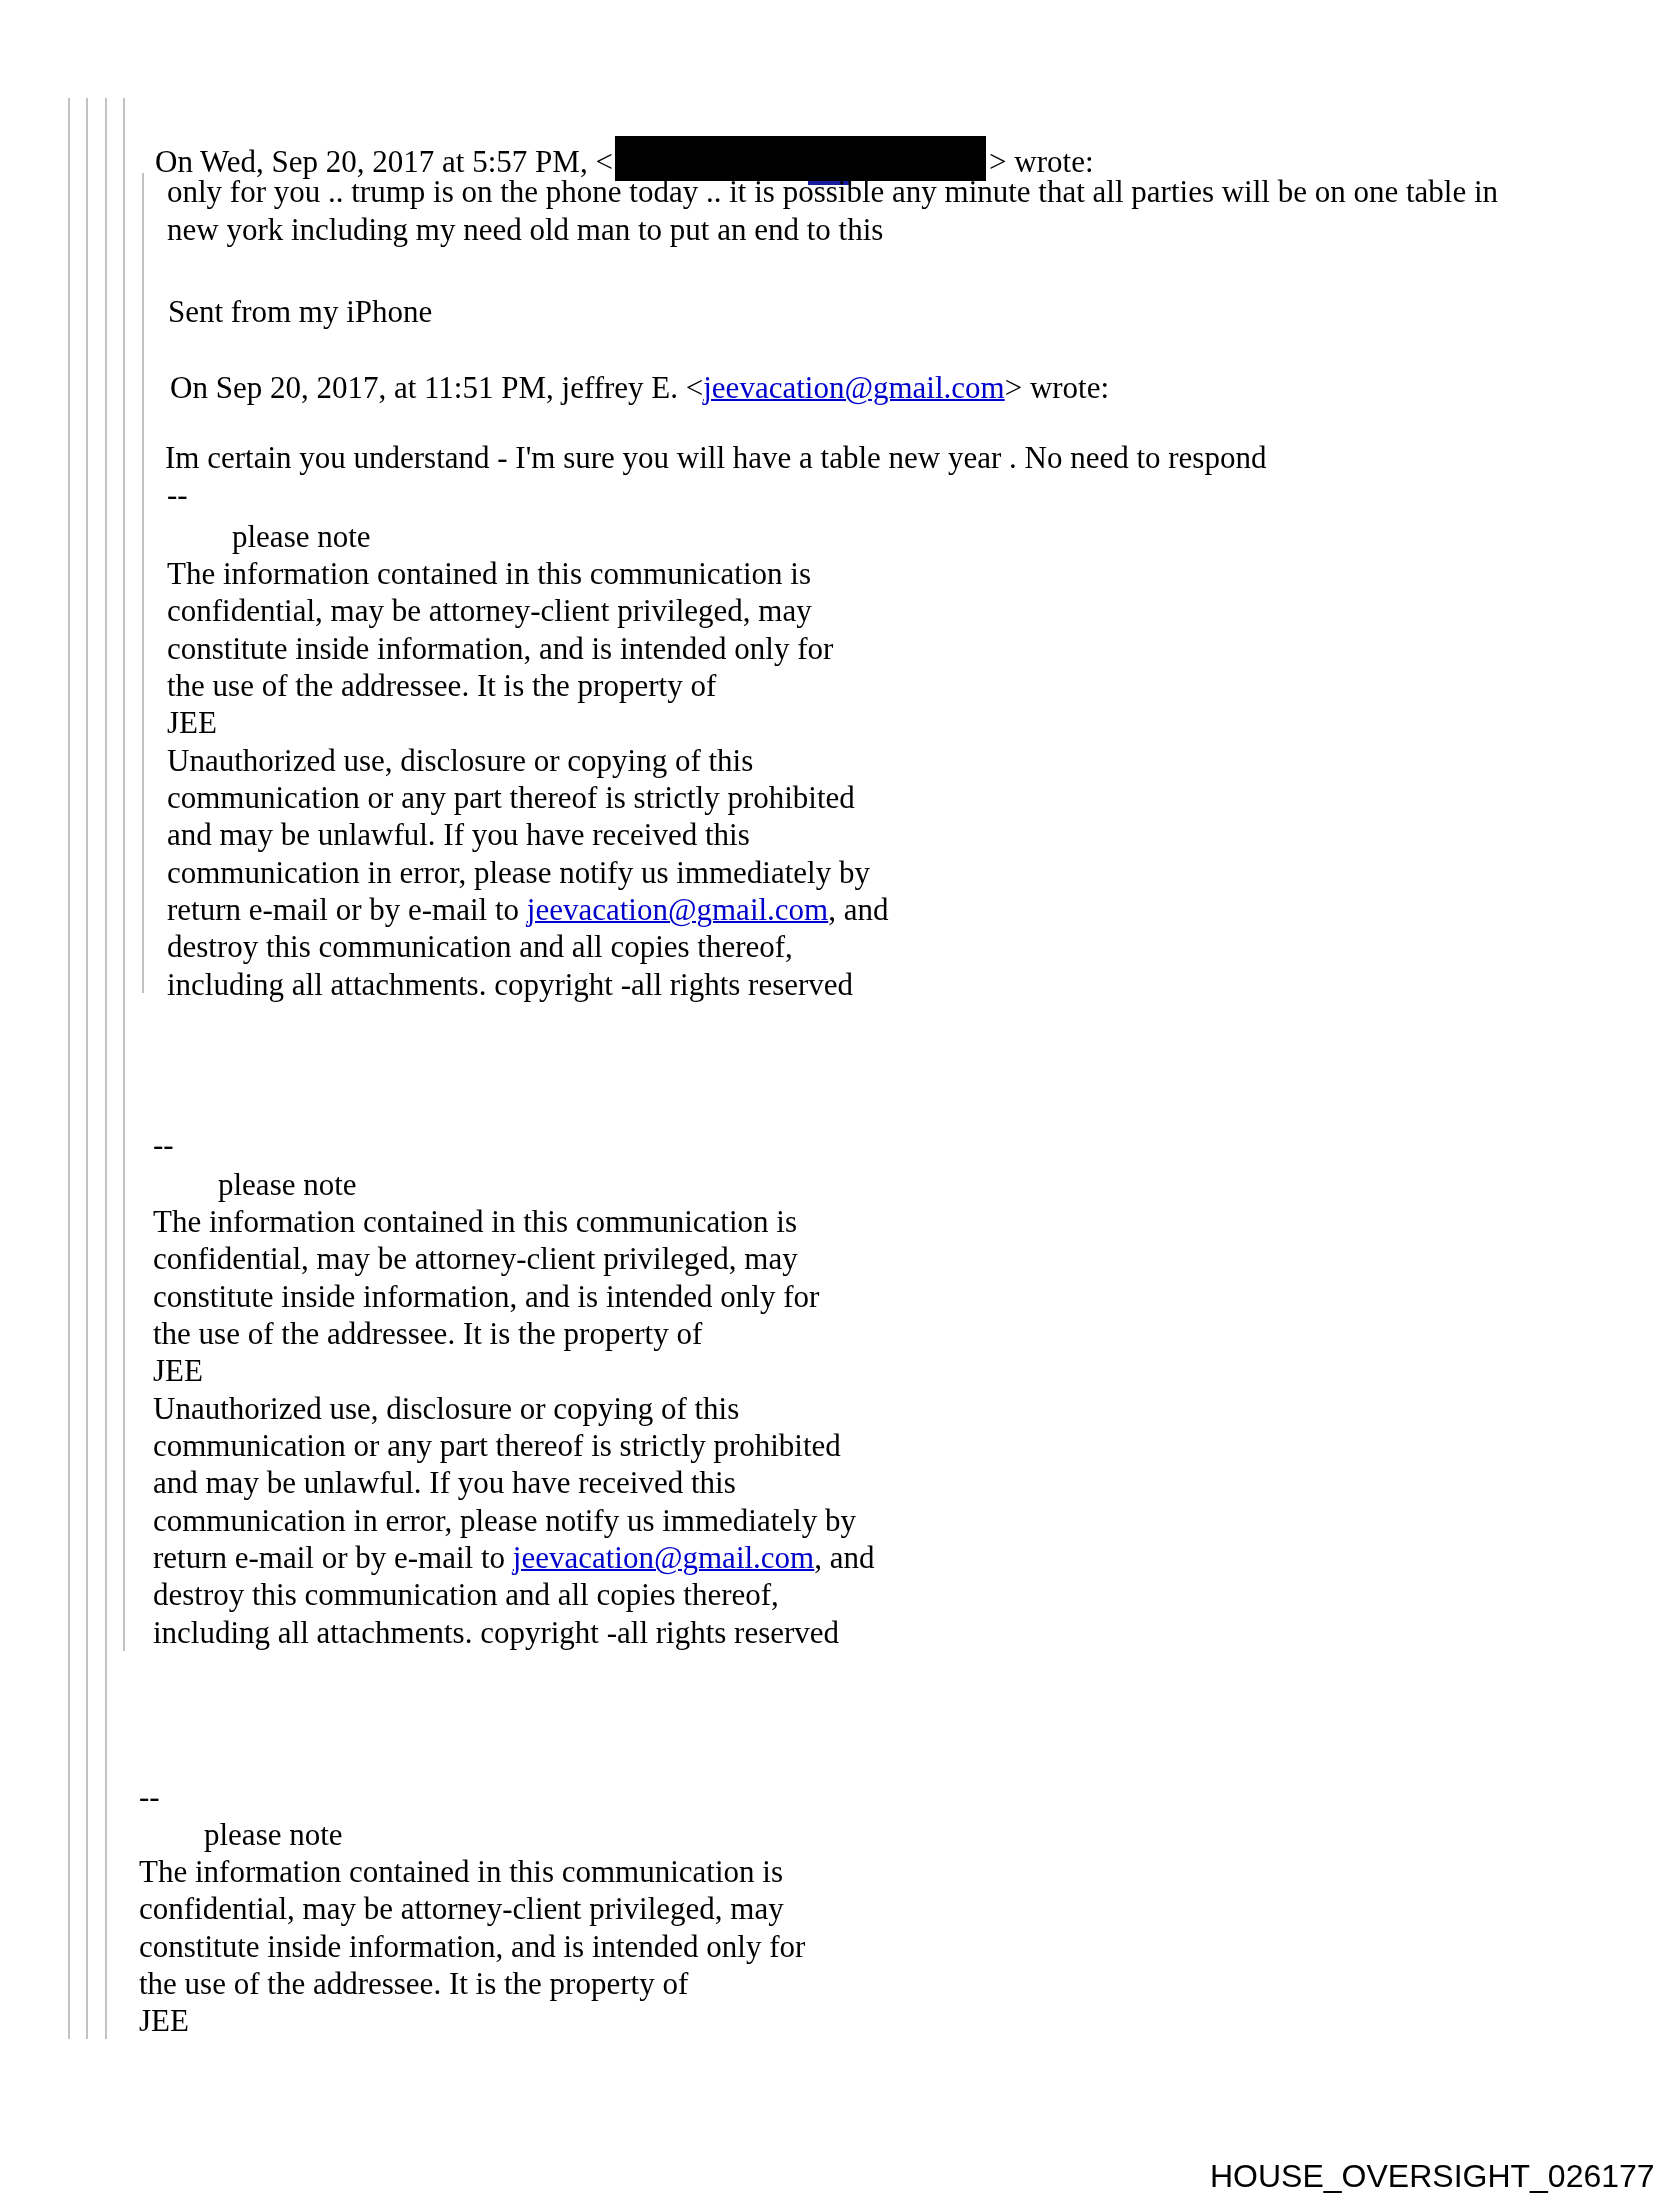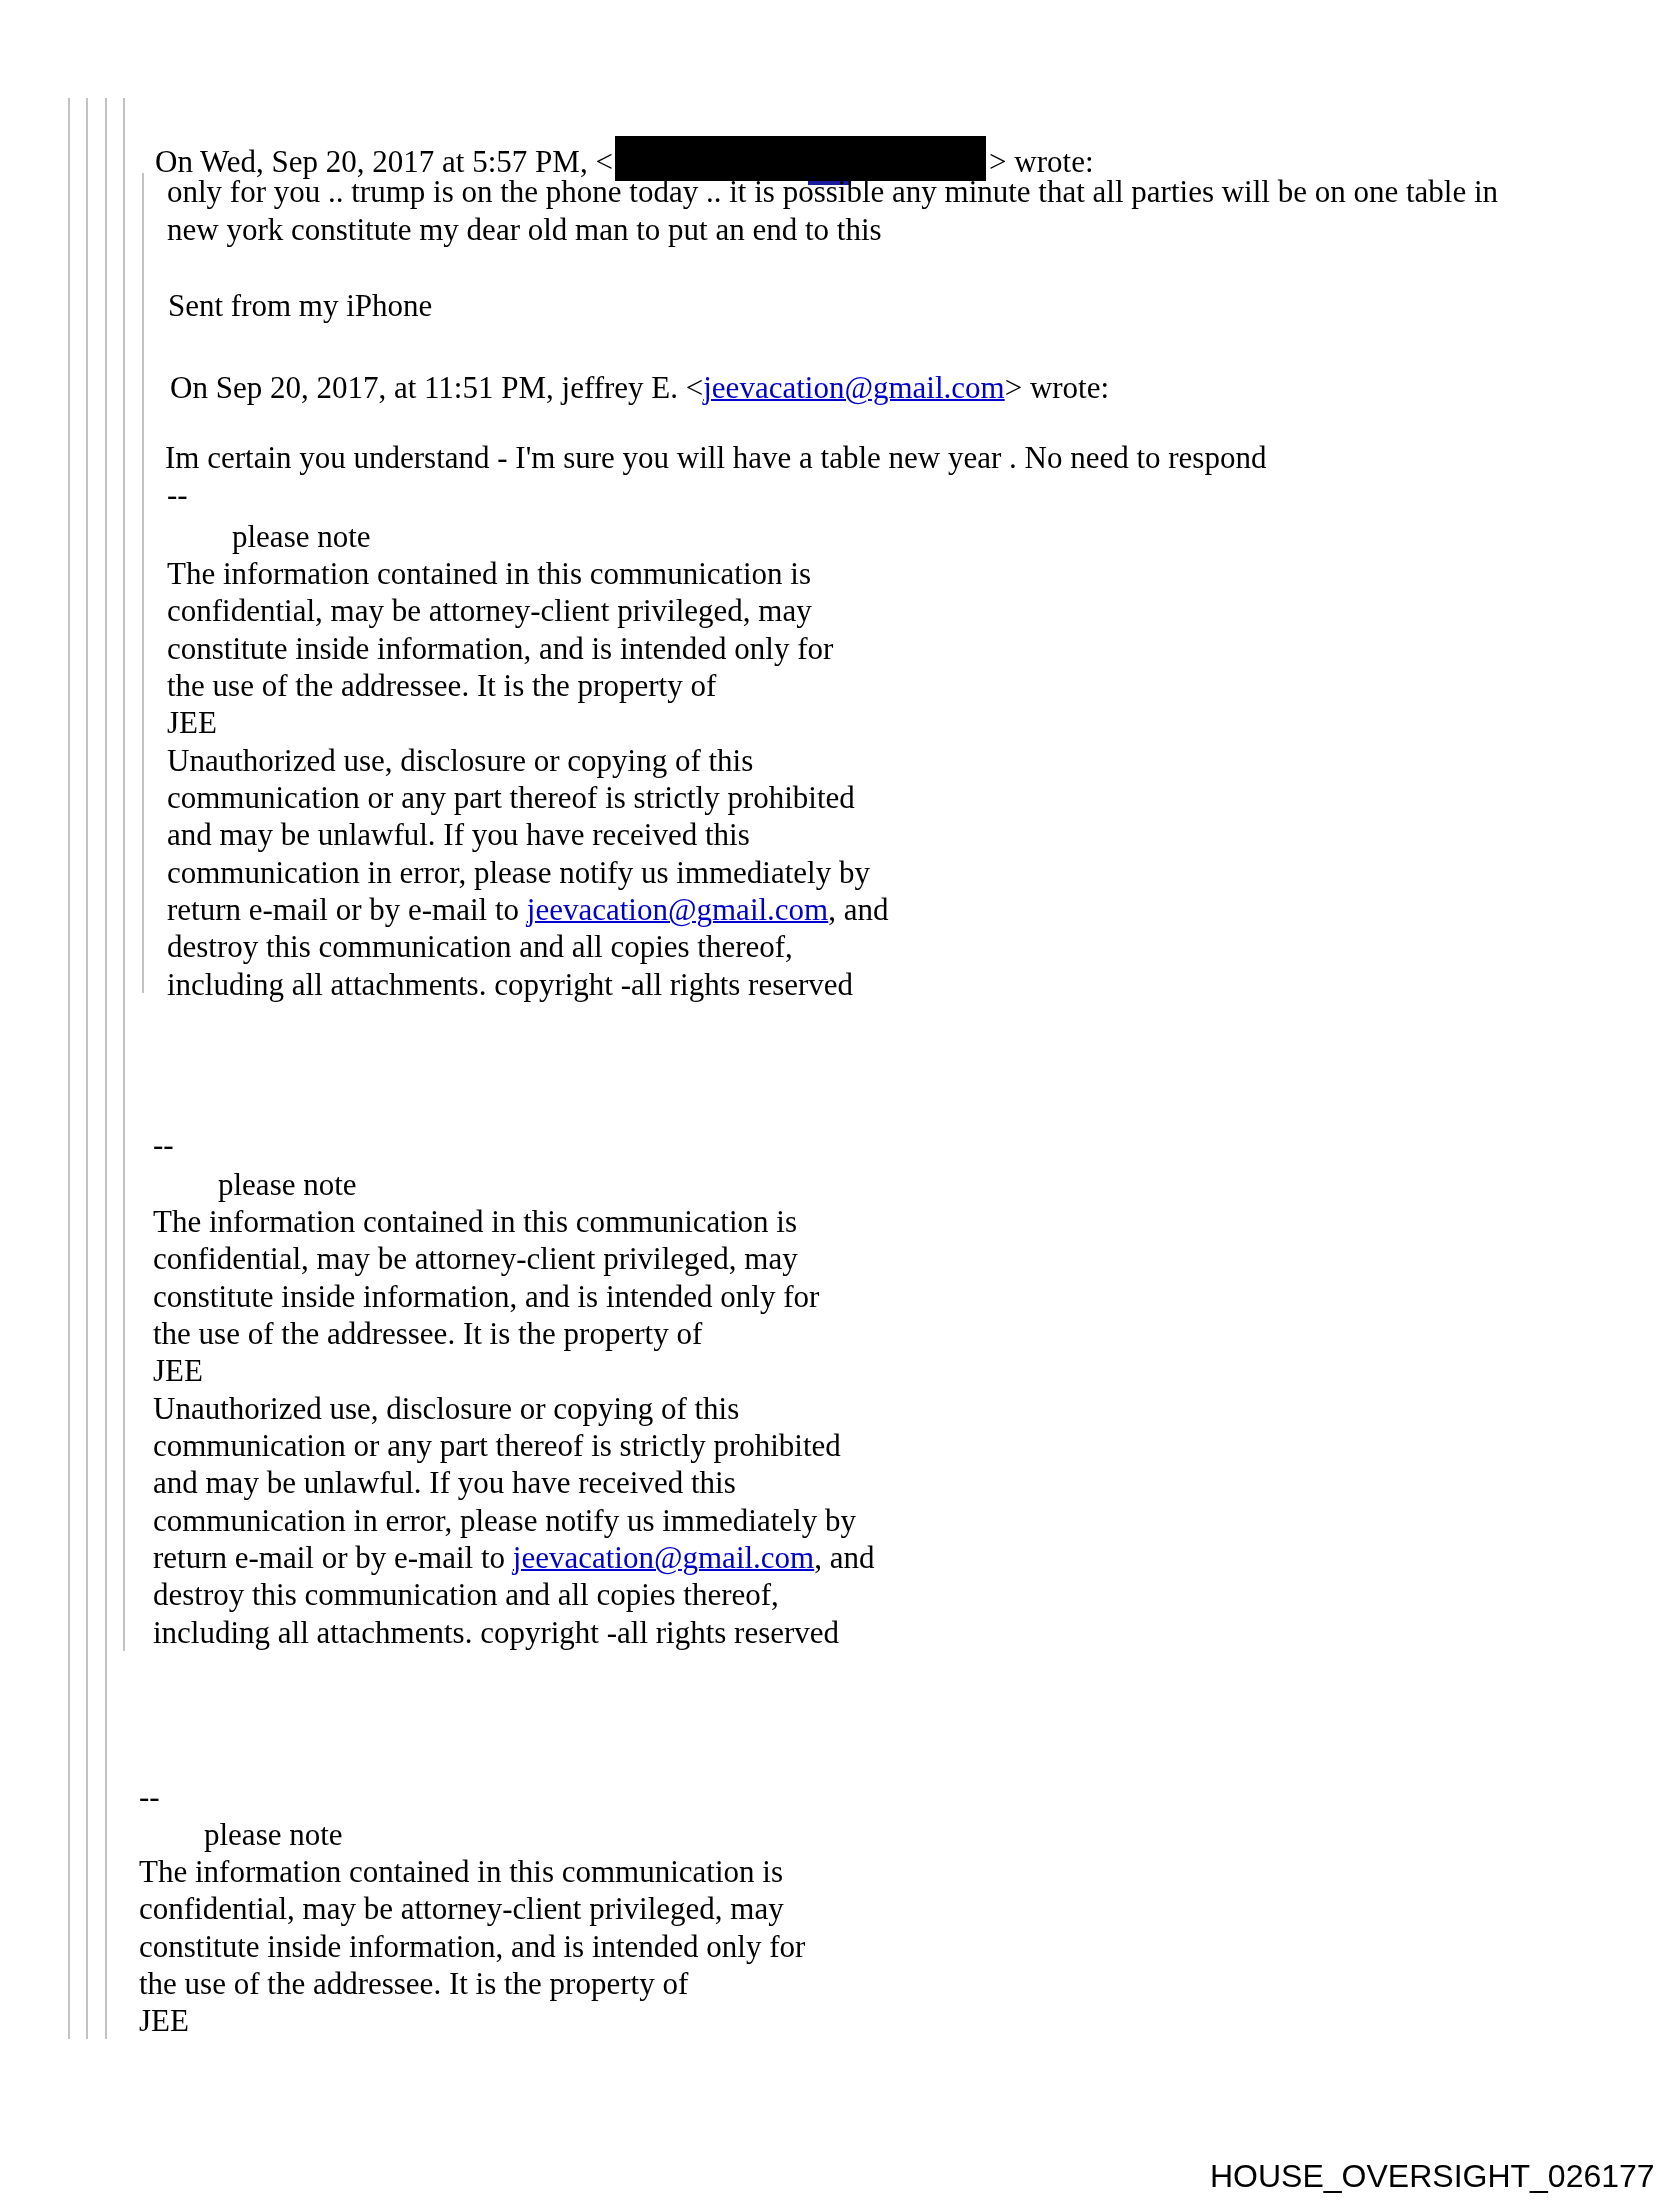--- a/index.html
+++ b/index.html
@@ -63,22 +63,22 @@
   <div>
       <div class="bar" style="left: 68px; top: 98px; height: 1941px; background: rgb(194, 194, 194);"></div>
       <div class="bar" style="left: 86px; top: 98px; height: 1941px; background: rgb(194, 194, 194);"></div>
       <div class="bar" style="left: 105px; top: 98px; height: 1941px; background: rgb(194, 194, 194);"></div>
       <div class="bar" style="left: 123px; top: 98px; height: 1553px; background: rgb(194, 194, 194);"></div>
       <div class="bar" style="left: 142px; top: 173px; height: 820px; background: rgb(194, 194, 194);"></div>
     </div>
   <div>
       <div class="line" style="left: 155px; top: 136px;"><span>On Wed, Sep 20, 2017 at 5:57 PM, &lt;</span><span class="redact" style="width: 371px; height: 45px;"></span><span>&gt; wrote:</span></div>
       <div class="line" style="left: 167px; top: 173px;"><span>only for you .. trump is on the phone today .. it is possible any minute that all parties will be on one table in</span></div>
-      <div class="line" style="left: 167px; top: 211px;"><span>new york constitute my dear old man to put an end to this</span></div>
-      <div class="line" style="left: 168px; top: 287px;"><span>Sent from my iPhone</span></div>
+      <div class="line" style="left: 167px; top: 211px;"><span>new york including my need old man to put an end to this</span></div>
+      <div class="line" style="left: 168px; top: 293px;"><span>Sent from my iPhone</span></div>
       <div class="line" style="left: 170px; top: 369px;"><span>On Sep 20, 2017, at 11:51 PM, jeffrey E. &lt;</span><a class="link">jeevacation@gmail.com</a><span>&gt; wrote:</span></div>
       <div class="line" style="left: 165px; top: 439px;"><span>Im certain you understand - I'm sure you will have a table new year . No need to respond</span></div>
       <div class="line" style="left: 167px; top: 476px;"><span>--</span></div>
       <div class="line" style="left: 232px; top: 518px;"><span>please note</span></div>
       <div class="line" style="left: 167px; top: 555px;"><span>The information contained in this communication is</span></div>
       <div class="line" style="left: 167px; top: 592px;"><span>confidential, may be attorney-client privileged, may</span></div>
       <div class="line" style="left: 167px; top: 630px;"><span>constitute inside information, and is intended only for</span></div>
       <div class="line" style="left: 167px; top: 667px;"><span>the use of the addressee. It is the property of</span></div>
       <div class="line" style="left: 167px; top: 704px;"><span>JEE</span></div>
       <div class="line" style="left: 167px; top: 742px;"><span>Unauthorized use, disclosure or copying of this</span></div>

